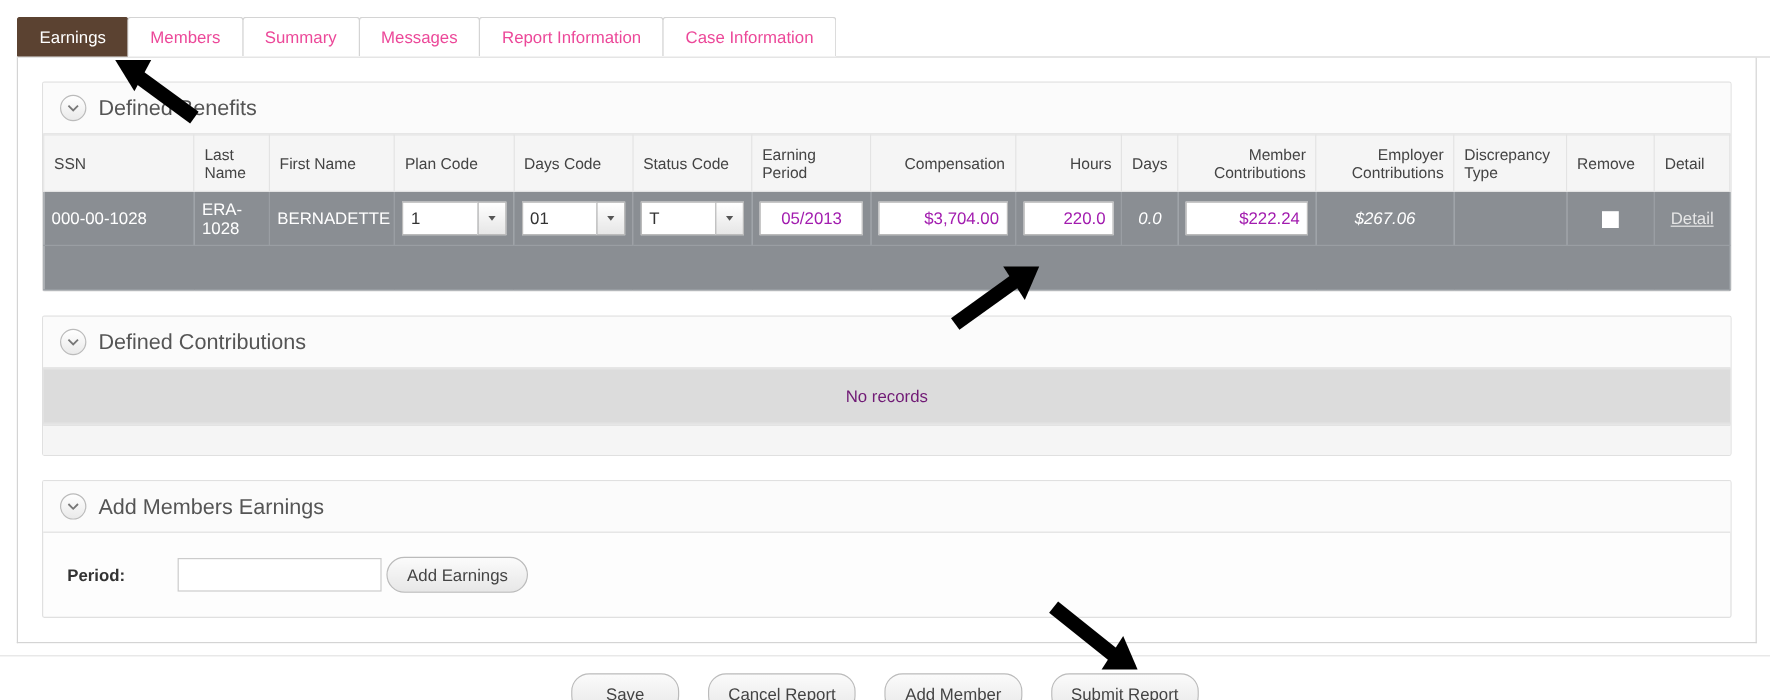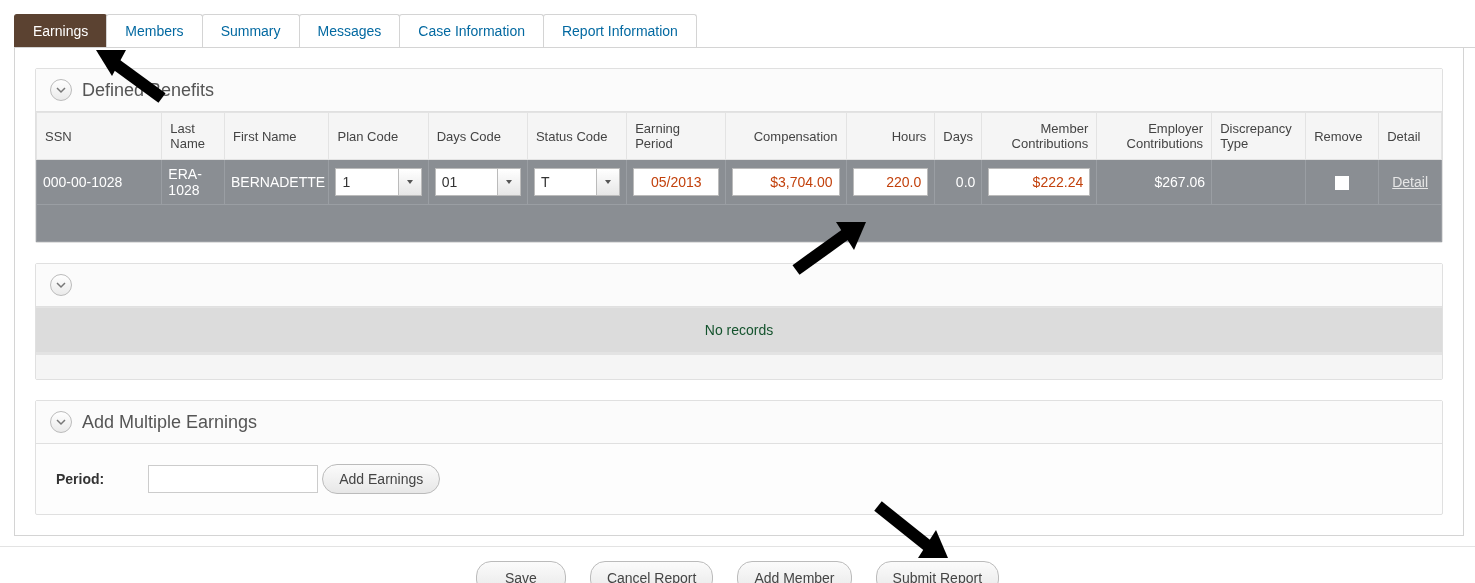--- a/index.html
+++ b/index.html
@@ -19,21 +19,21 @@
     border-bottom: 1px solid #d4d4d4;
     position: relative;
     z-index: 2;
   }
   .tab {
     padding: 8px 18px;
     border: 1px solid #d4d4d4;
     border-bottom: none;
     margin-right: -1px;
     background: #fff;
-    color: #0369a1;
+    color: #ec4899;
     cursor: pointer;
     border-top-left-radius: 3px;
     border-top-right-radius: 3px;
   }
   .tab.active {
     background: #5b4231;
     color: #fff;
     border-color: #5b4231;
   }
   .content {
@@ -88,34 +88,34 @@
   }
   table.grid th.r { text-align: right; margin-top: 21px; }
   table.grid td {
     background: #8a8e93;
     color: #fff;
     padding: 6px 6px;
     border: 1px solid #9a9ea3;
     font-size: 14px;
     vertical-align: middle;
   }
-  table.grid td.r { text-align: right; }
+  table.grid td.r { text-align: center; font-style: italic; }
   table.grid td.c { text-align: center; }
   .footer-row td {
     background: #f5f5f5;
     height: 24px;
     border: none;
     border-top: 1px solid #e3e3e3;
   }
   .inpt {
     width: 100%;
     box-sizing: border-box;
     border: 1px solid #bbb;
     background: #fff;
-    color: #c2410c;
+    color: #a21caf;
     height: 28px;
     padding: 2px 6px;
     text-align: right;
     font-size: 14px;
   }
   .inpt.c { text-align: center; }
   .sel-wrap {
     display: flex;
     height: 28px;
   }
@@ -140,21 +140,21 @@
   .sel-wrap .sel-btn svg { width: 8px; height: 8px; fill:#555; }
   .link {
     color: #e6e6e6;
     text-decoration: underline;
     cursor: pointer;
   }
   .no-records {
     background: #dcdcdc;
     text-align: center;
     padding: 14px;
-    color: #14532d;
+    color: #701a75;
     border-top: 1px solid #e3e3e3;
     border-bottom: 2px solid #e3e3e3;
   }
   .add-earn-body {
     padding: 20px;
     display: flex;
     align-items: center;
     gap: 4px;
   }
   .add-earn-body input {
@@ -198,22 +198,22 @@
 </head>
 <body>
 
 <div class="page">
 
   <div class="tabs">
     <div class="tab active">Earnings</div>
     <div class="tab">Members</div>
     <div class="tab">Summary</div>
     <div class="tab">Messages</div>
+    <div class="tab">Report Information</div>
     <div class="tab">Case Information</div>
-    <div class="tab">Report Information</div>
   </div>
 
   <div class="content">
 
     <div class="panel">
       <div class="panel-header">
         <span class="chev">
           <svg viewBox="0 0 10 10">
               <path d="M1 3 L5 7 L9 3" fill="none" stroke="#777" stroke-width="1.5"></path>
             </svg>
@@ -321,33 +321,34 @@
       </table>
     </div>
 
     <div class="panel">
       <div class="panel-header">
         <span class="chev">
           <svg viewBox="0 0 10 10">
               <path d="M1 3 L5 7 L9 3" fill="none" stroke="#777" stroke-width="1.5"></path>
             </svg>
         </span>
+        <span>Defined Contributions</span>
       </div>
       <div class="no-records">No records</div>
       <div class="panel-footer-space"></div>
     </div>
 
     <div class="panel" style="margin-bottom:0;">
       <div class="panel-header">
         <span class="chev">
           <svg viewBox="0 0 10 10">
               <path d="M1 3 L5 7 L9 3" fill="none" stroke="#777" stroke-width="1.5"></path>
             </svg>
         </span>
-        <span>Add Multiple Earnings</span>
+        <span>Add Members Earnings</span>
       </div>
       <div class="add-earn-body">
         <strong>Period:</strong>
         <input type="text" style="margin-left: 40px;" value="">
         <button class="btn">Add Earnings</button>
       </div>
     </div>
 
   </div>
 

